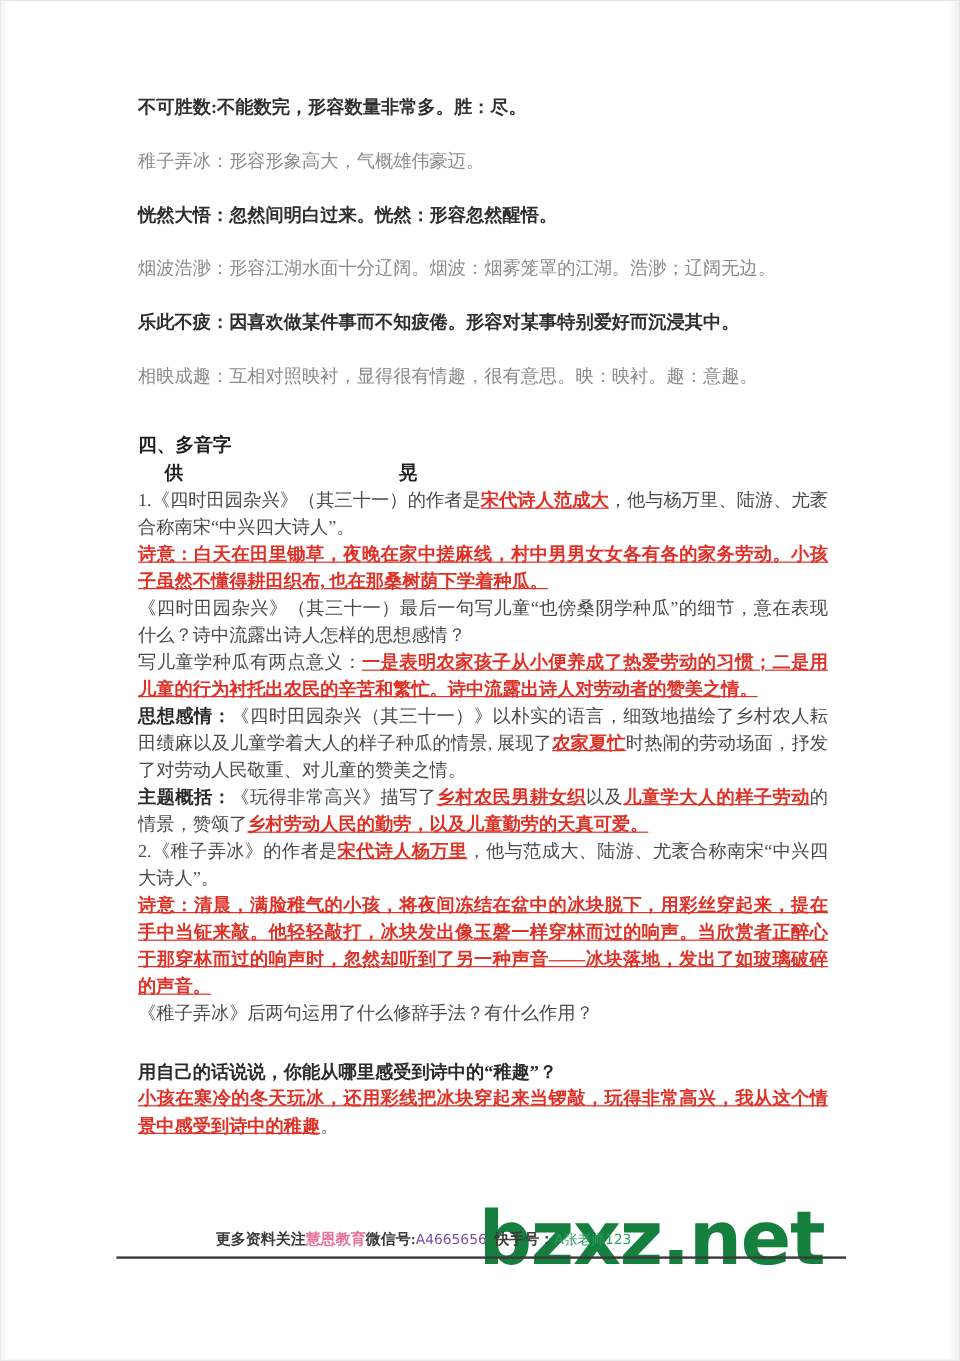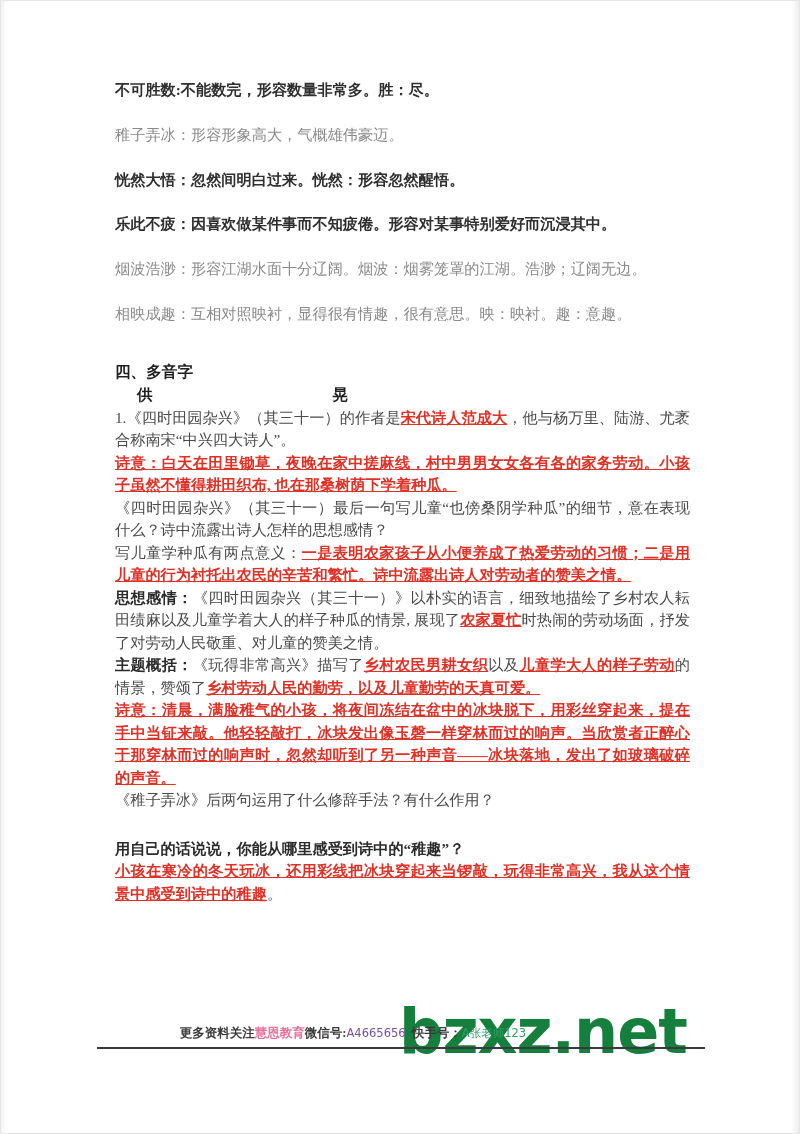--- a/index.html
+++ b/index.html
@@ -164,22 +164,22 @@
 
 <div class="page">
 
   <div class="watermark">bzxz.net</div>
 
   <div class="content">
 
     <p class="idiom bold">不可胜数:不能数完，形容数量非常多。胜：尽。</p>
     <p class="idiom faint">稚子弄冰：形容形象高大，气概雄伟豪迈。</p>
     <p class="idiom bold">恍然大悟：忽然间明白过来。恍然：形容忽然醒悟。</p>
+    <p class="idiom faint">烟波浩渺：形容江湖水面十分辽阔。烟波：烟雾笼罩的江湖。浩渺；辽阔无边。</p>
     <p class="idiom bold">乐此不疲：因喜欢做某件事而不知疲倦。形容对某事特别爱好而沉浸其中。</p>
-    <p class="idiom faint">烟波浩渺：形容江湖水面十分辽阔。烟波：烟雾笼罩的江湖。浩渺；辽阔无边。</p>
     <p class="idiom faint">相映成趣：互相对照映衬，显得很有情趣，很有意思。映：映衬。趣：意趣。</p>
 
     <div class="gap-md"></div>
 
     <p class="section-head">四、多音字</p>
     <p class="polyphone-row">
       <span>供</span>
       <span class="ch2">晃</span>
     </p>
 
@@ -199,20 +199,23 @@
     </p>
 
     <p class="body-line">
       <span class="bold-dark">思想感情：</span><span>《四时田园杂兴（其三十一）》以朴实的语言，细致地描绘了乡村农人耘田绩麻以及儿童学着大人的样子种瓜的情景, 展现了</span><span class="red">农家夏忙</span><span>时热闹的劳动场面，抒发了对劳动人民敬重、对儿童的赞美之情。</span>
     </p>
 
     <p class="body-line">
       <span class="bold-dark">主题概括：</span><span>《玩得非常高兴》描写了</span><span class="red">乡村农民男耕女织</span><span>以及</span><span class="red">儿童学大人的样子劳动</span><span>的情景，赞颂了</span><span class="red">乡村劳动人民的勤劳，以及儿童勤劳的天真可爱。</span>
     </p>
 
+    <p class="body-line">
+      <span>2.《稚子弄冰》的作者是</span><span class="red">宋代诗人杨万里</span><span>，他与范成大、陆游、尤袤合称南宋“中兴四大诗人”。</span>
+    </p>
 
     <p class="body-line">
       <span class="red">诗意：</span><span class="red">清晨，满脸稚气的小孩，将夜间冻结在盆中的冰块脱下，用彩丝穿起来，提在手中当钲来敲。他轻轻敲打，冰块发出像玉磬一样穿林而过的响声。当欣赏者正醉心于那穿林而过的响声时，忽然却听到了另一种声音——冰块落地，发出了如玻璃破碎的声音。</span>
     </p>
 
     <p class="body-line">《稚子弄冰》后两句运用了什么修辞手法？有什么作用？</p>
 
 
     <div class="gap-lg"></div>
 

